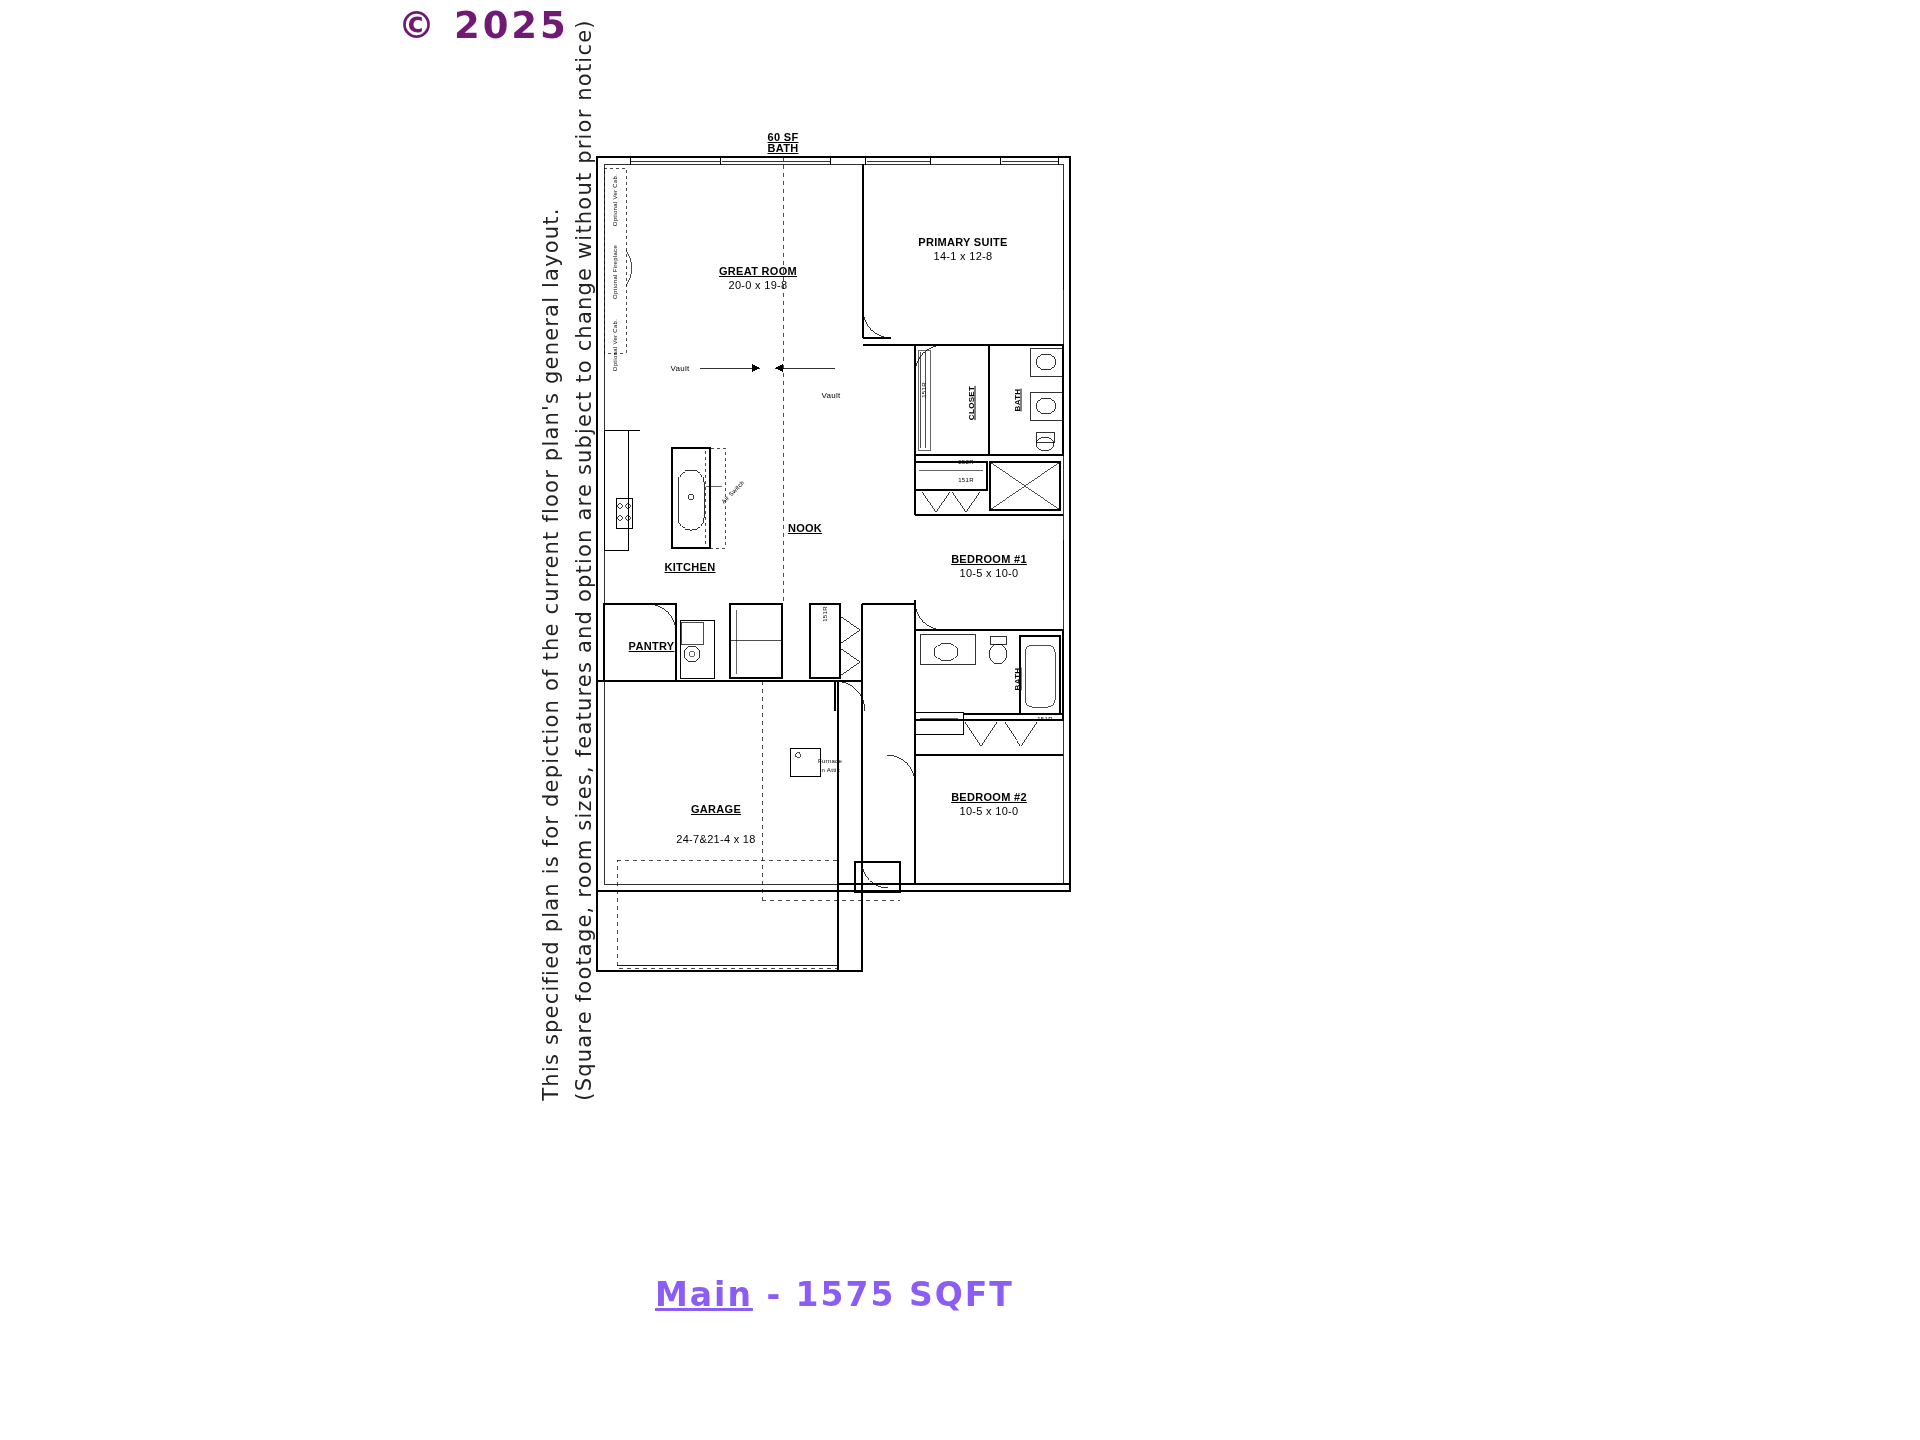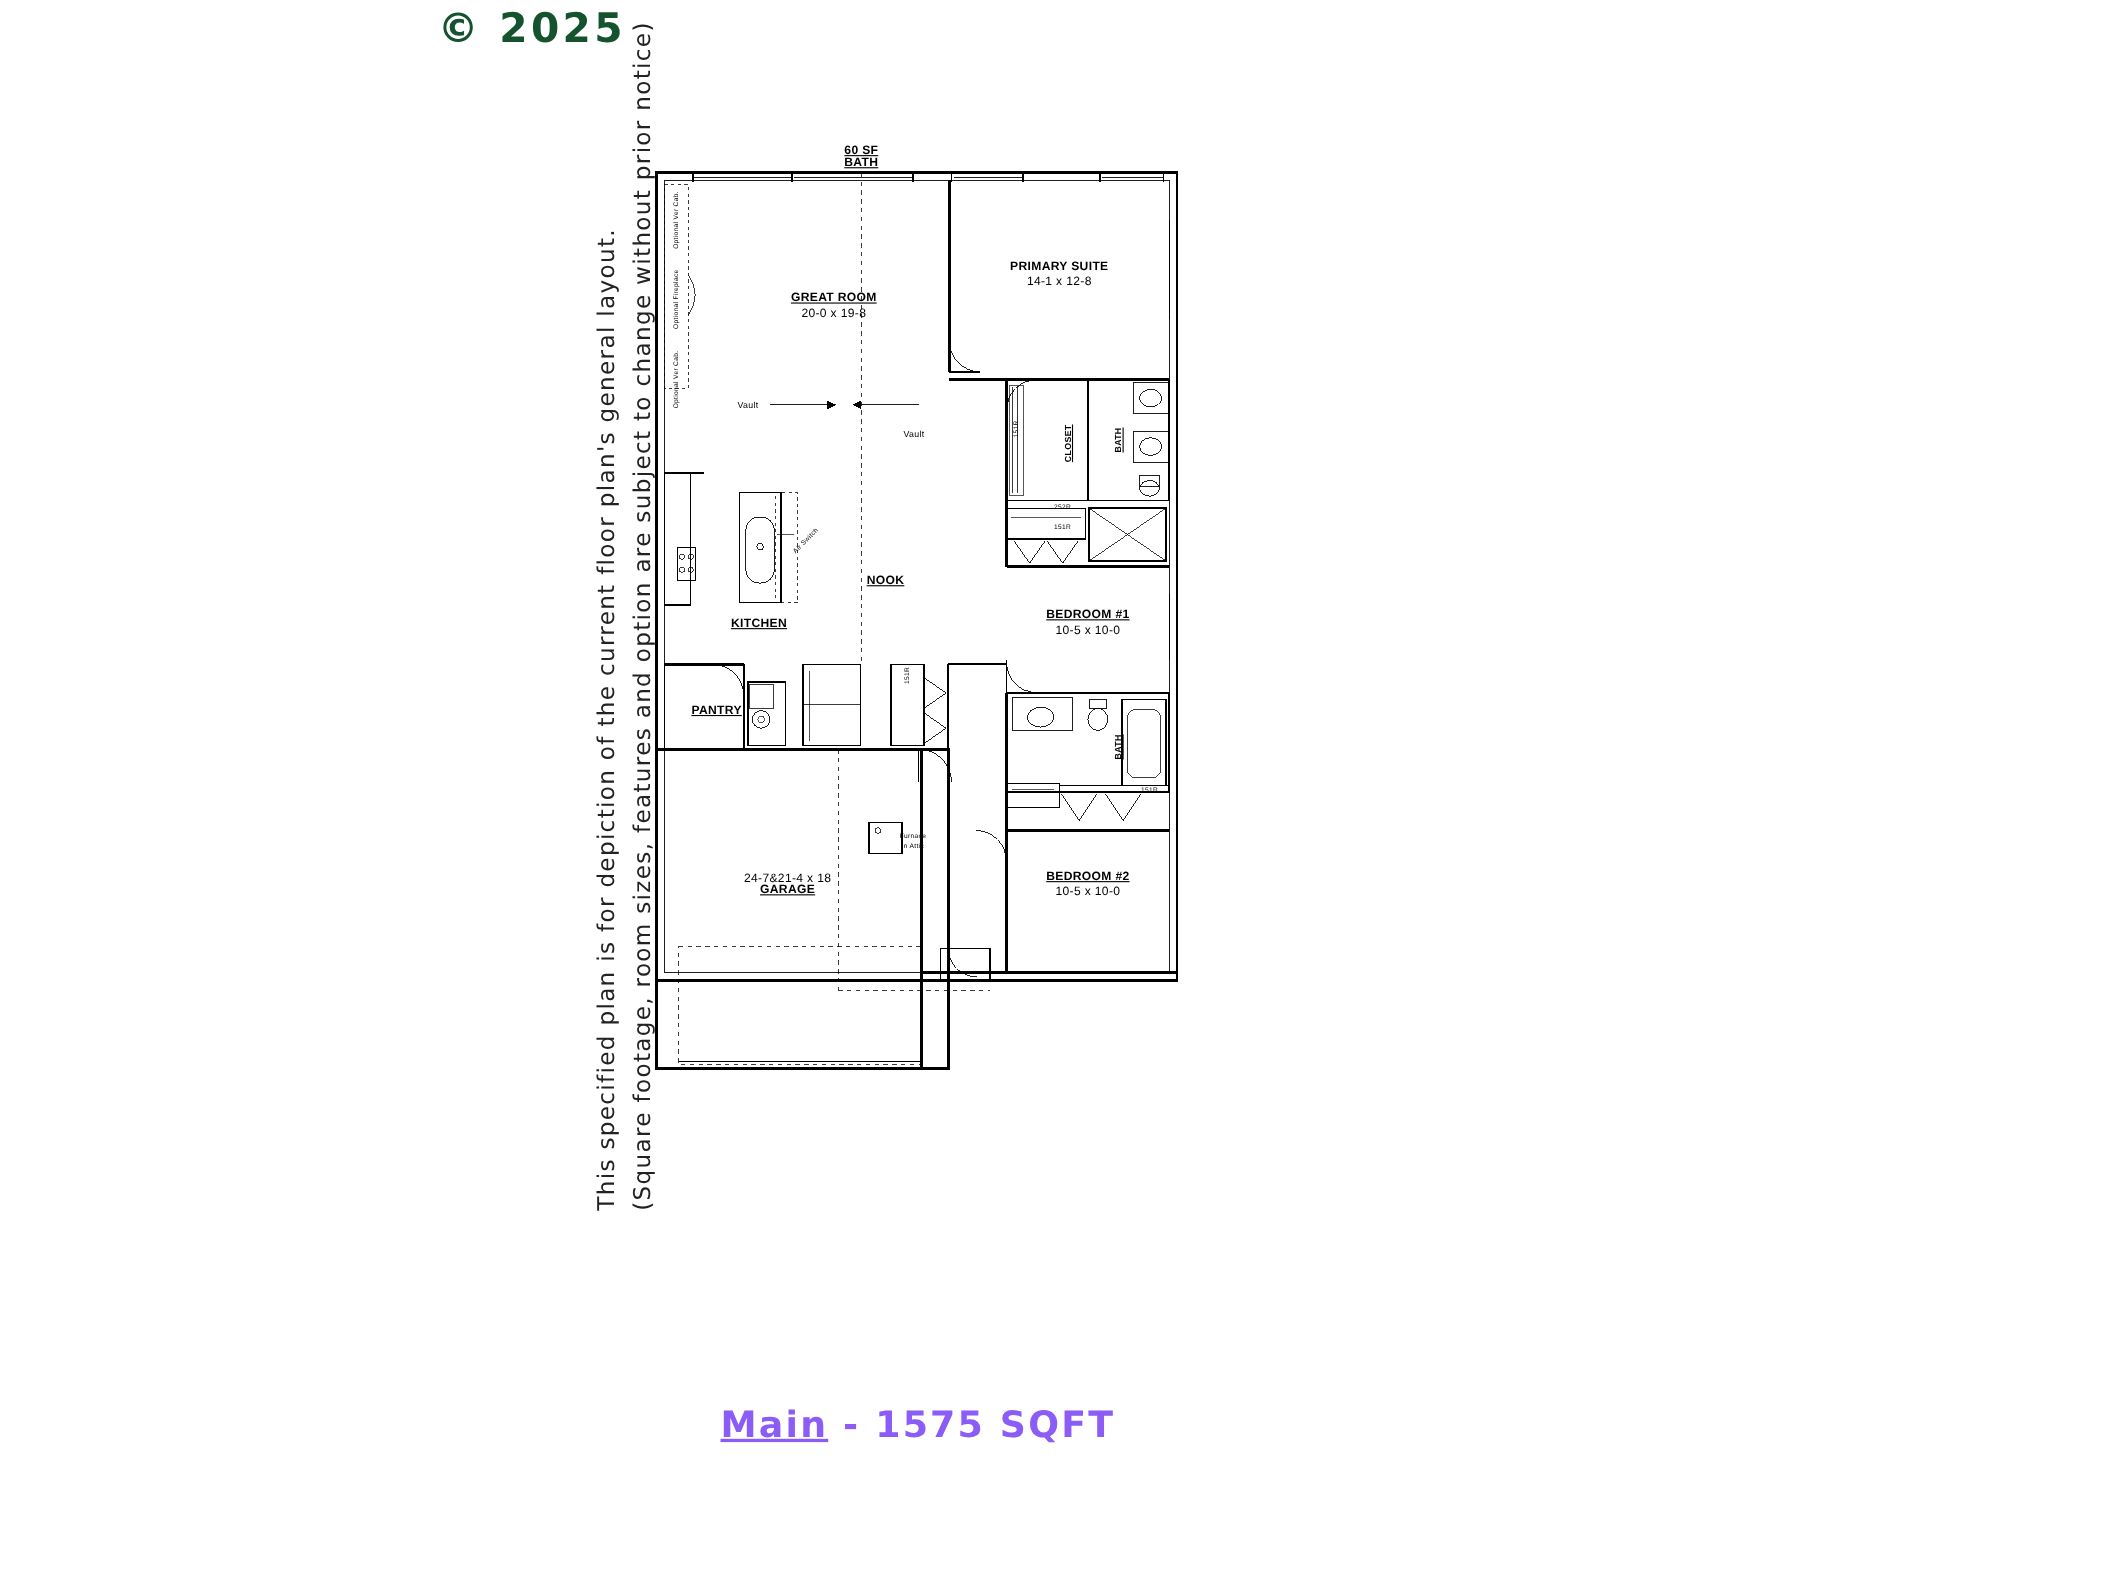--- a/index.html
+++ b/index.html
@@ -1,21 +1,21 @@
 <!DOCTYPE html>
 <html><head>
 <meta charset="utf-8">
 <style>
   html,body{margin:0;padding:0;background:#ffffff;}
   body{width:1920px;height:1440px;position:relative;font-family:"Liberation Sans",sans-serif;color:#000;overflow:hidden;}
 
   .copyright{
     position:absolute;left:398px;top:4px;
     font-family:"DejaVu Sans",sans-serif;
-    font-size:37px;font-weight:bold;letter-spacing:3px;color:#14532d;
+    font-size:37px;font-weight:bold;letter-spacing:3px;color:#701a75;
   }
 
   .disclaimer{
     position:absolute;
     left:600px;top:560px;
     transform-origin:0 0;
     transform:rotate(-90deg) translate(-50%,-100%);
     white-space:nowrap;
     font-family:"DejaVu Sans",sans-serif;
     font-size:21px;letter-spacing:1.2px;color:#222;
@@ -239,21 +239,21 @@
   <div class="lbl b u" style="left:690px;top:567px;">KITCHEN</div>
   <div class="lbl b u" style="left:643px;top:646px;padding-left:17px;">PANTRY</div>
 
   <div class="lbl b u" style="left:989px;top:559px;text-align:right;">BEDROOM #1</div>
   <div class="lbl" style="left:989px;top:573px;">10-5 x 10-0</div>
 
   <div class="lbl b u" style="left:989px;top:797px;">BEDROOM #2</div>
   <div class="lbl" style="left:989px;top:811px;">10-5 x 10-0</div>
 
   <div class="lbl b u" style="left:716px;top:809px;">GARAGE</div>
-  <div class="lbl" style="left:716px;top:799px;text-align:right;">24-7&amp;21-4 x 18</div>
+  <div class="lbl" style="left:716px;top:839px;text-align:right;">24-7&amp;21-4 x 18</div>
 
   <div class="lbl b u vert xs" style="left:971px;top:403px;">CLOSET</div>
   <div class="lbl b u vert xs" style="left:1017px;top:400px;">BATH</div>
   <div class="lbl b u vert xs" style="left:1017px;top:679px;">BATH</div>
 
   
   <div class="lbl xs" style="left:680px;top:368px;">Vault</div>
   <div class="lbl xs" style="left:831px;top:395px;">Vault</div>
   <div class="lbl tiny" style="left:733px;top:492px;transform:translate(-50%,-50%) rotate(-45deg);">Air Switch</div>
   <div class="lbl tiny" style="left:830px;top:761px;">Furnace</div>

